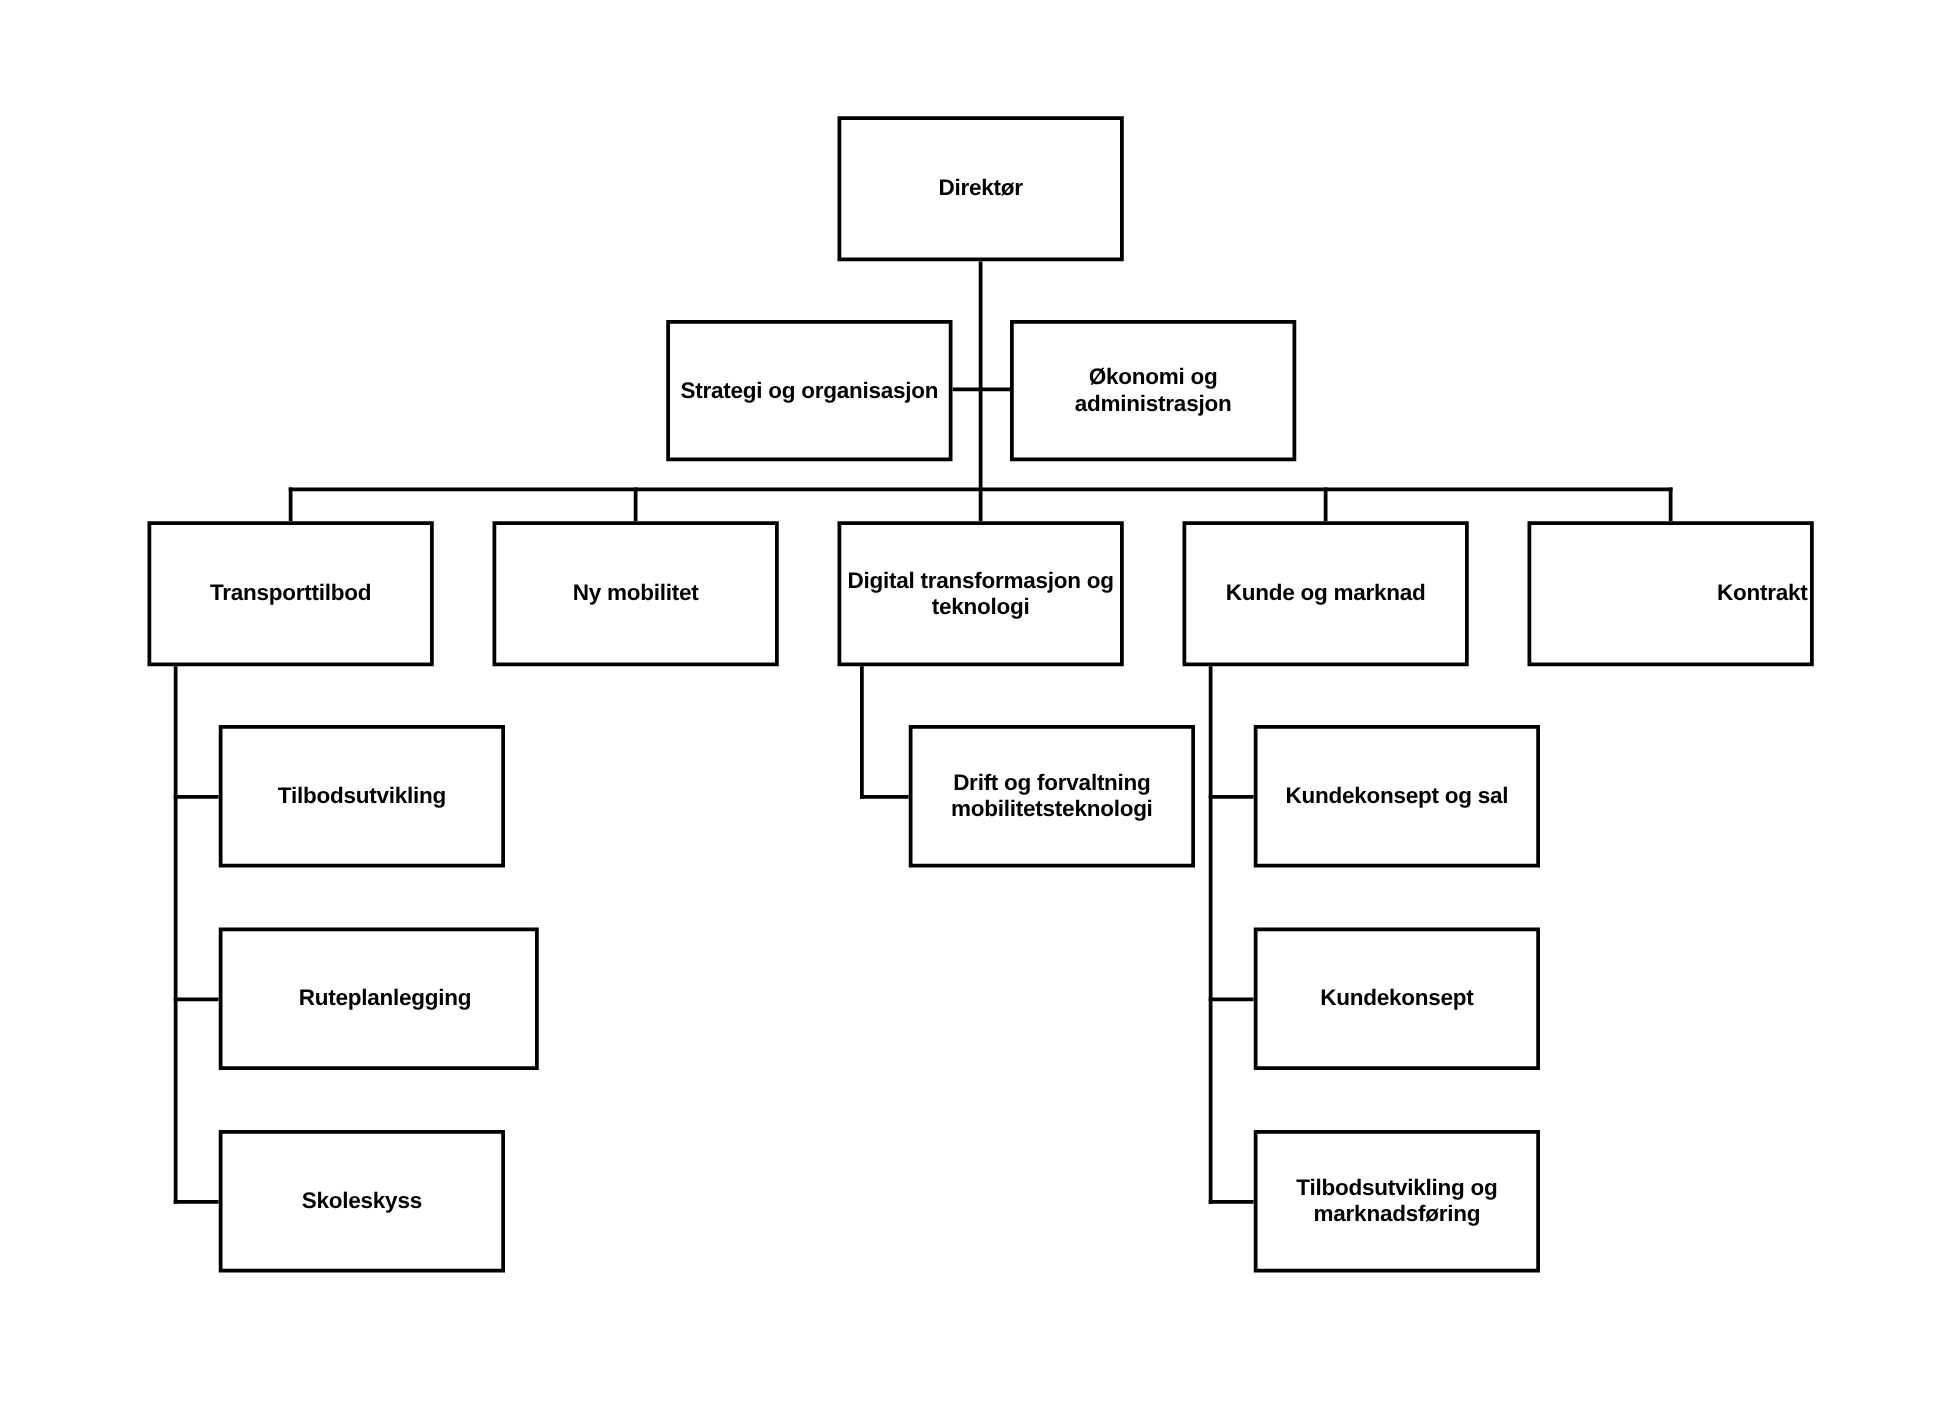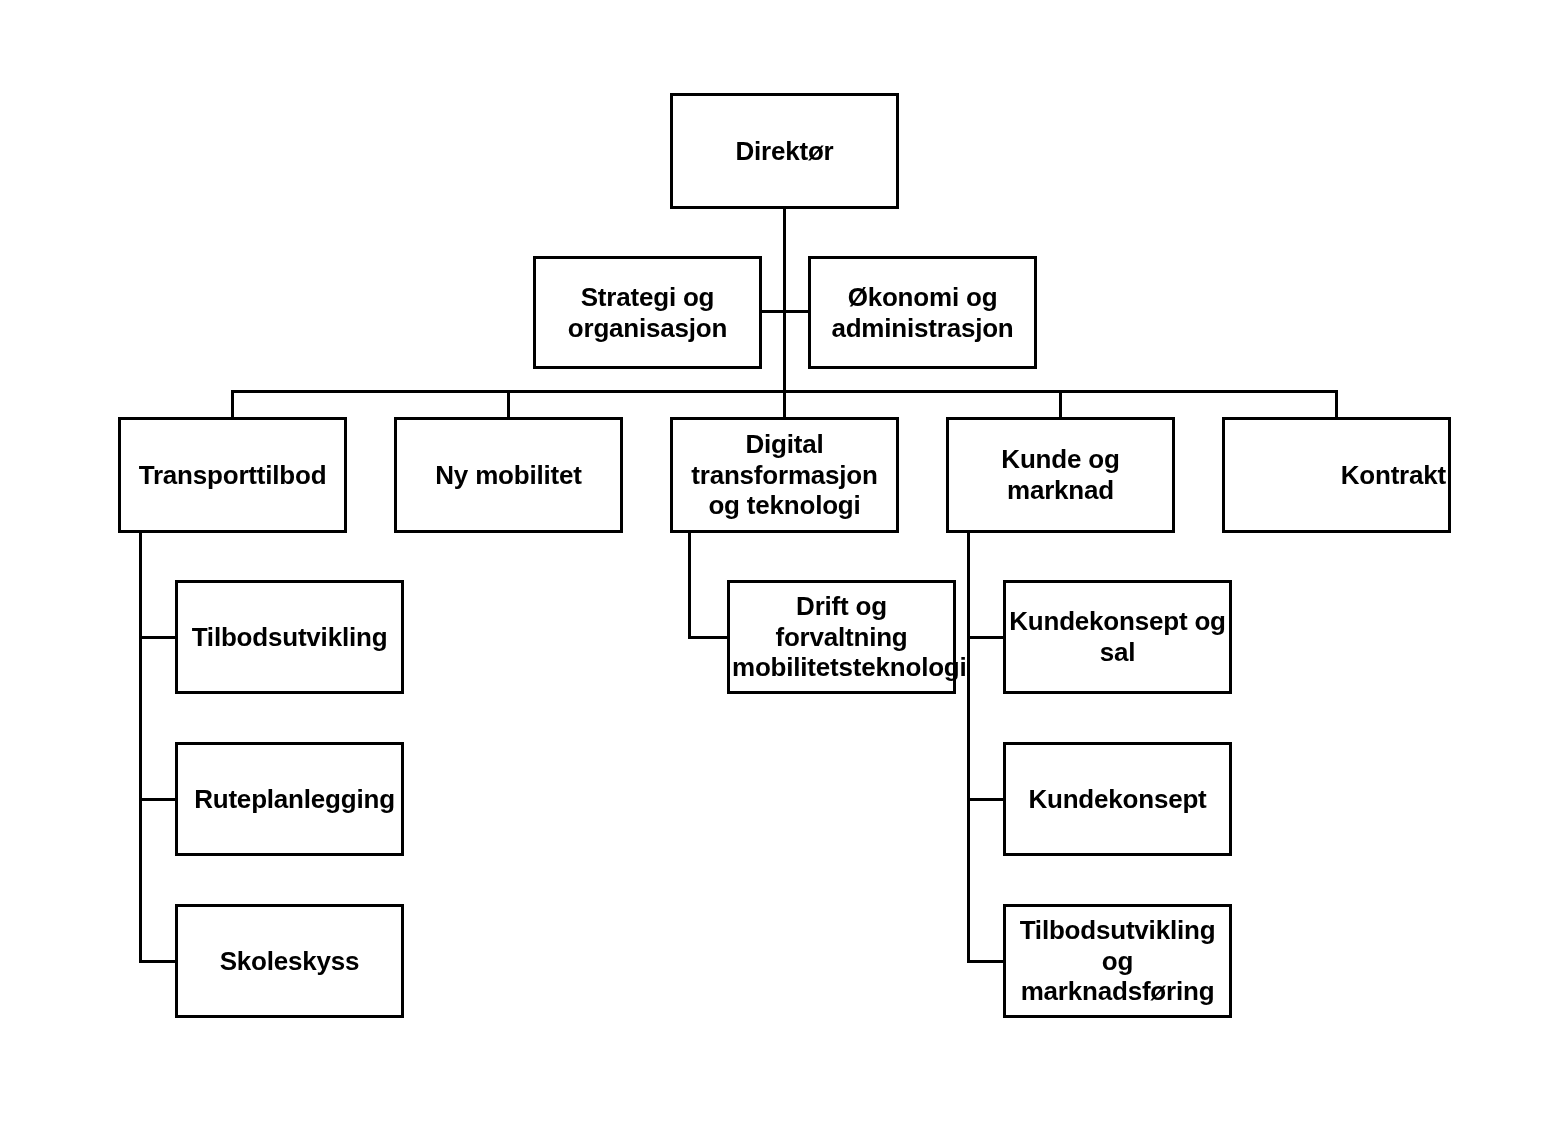--- a/index.html
+++ b/index.html
@@ -19,21 +19,21 @@
     position: absolute;
     box-sizing: border-box;
     border: 3px solid #000000;
     background: #ffffff;
     display: flex;
     align-items: center;
     justify-content: center;
     text-align: center;
     color: #000000;
     font-weight: bold;
-    font-size: 26px;
+    font-size: 18px;
     line-height: 1.18;
     letter-spacing: -0.2px;
     padding: 0 2px;
   }
   .node .label {
     display: block;
     max-width: 100%;
   }
   .line {
     position: absolute;
@@ -91,21 +91,21 @@
   <div class="node" style="left:946px; top:417px; width:229px; height:116px;">
     <span class="label">Kunde og marknad</span>
   </div>
   <div class="node" style="left:1222px; top:417px; width:229px; height:116px;justify-content:flex-end;">
     <span class="label">Kontrakt</span>
   </div>
 
   <div class="node" style="left:175px; top:580px; width:229px; height:114px;">
     <span class="label">Tilbodsutvikling</span>
   </div>
-  <div class="node" style="left:175px; top:742px; width:229px; height:114px;padding-left:12px;">
+  <div class="node" style="left:175px; top:742px; width:256px; height:114px;padding-left:12px;">
     <span class="label">Ruteplanlegging</span>
   </div>
   <div class="node" style="left:175px; top:904px; width:229px; height:114px;">
     <span class="label">Skoleskyss</span>
   </div>
 
   <div class="node" style="left:727px; top:580px; width:229px; height:114px;">
     <span class="label">Drift og forvaltning mobilitetsteknologi</span>
   </div>
 

